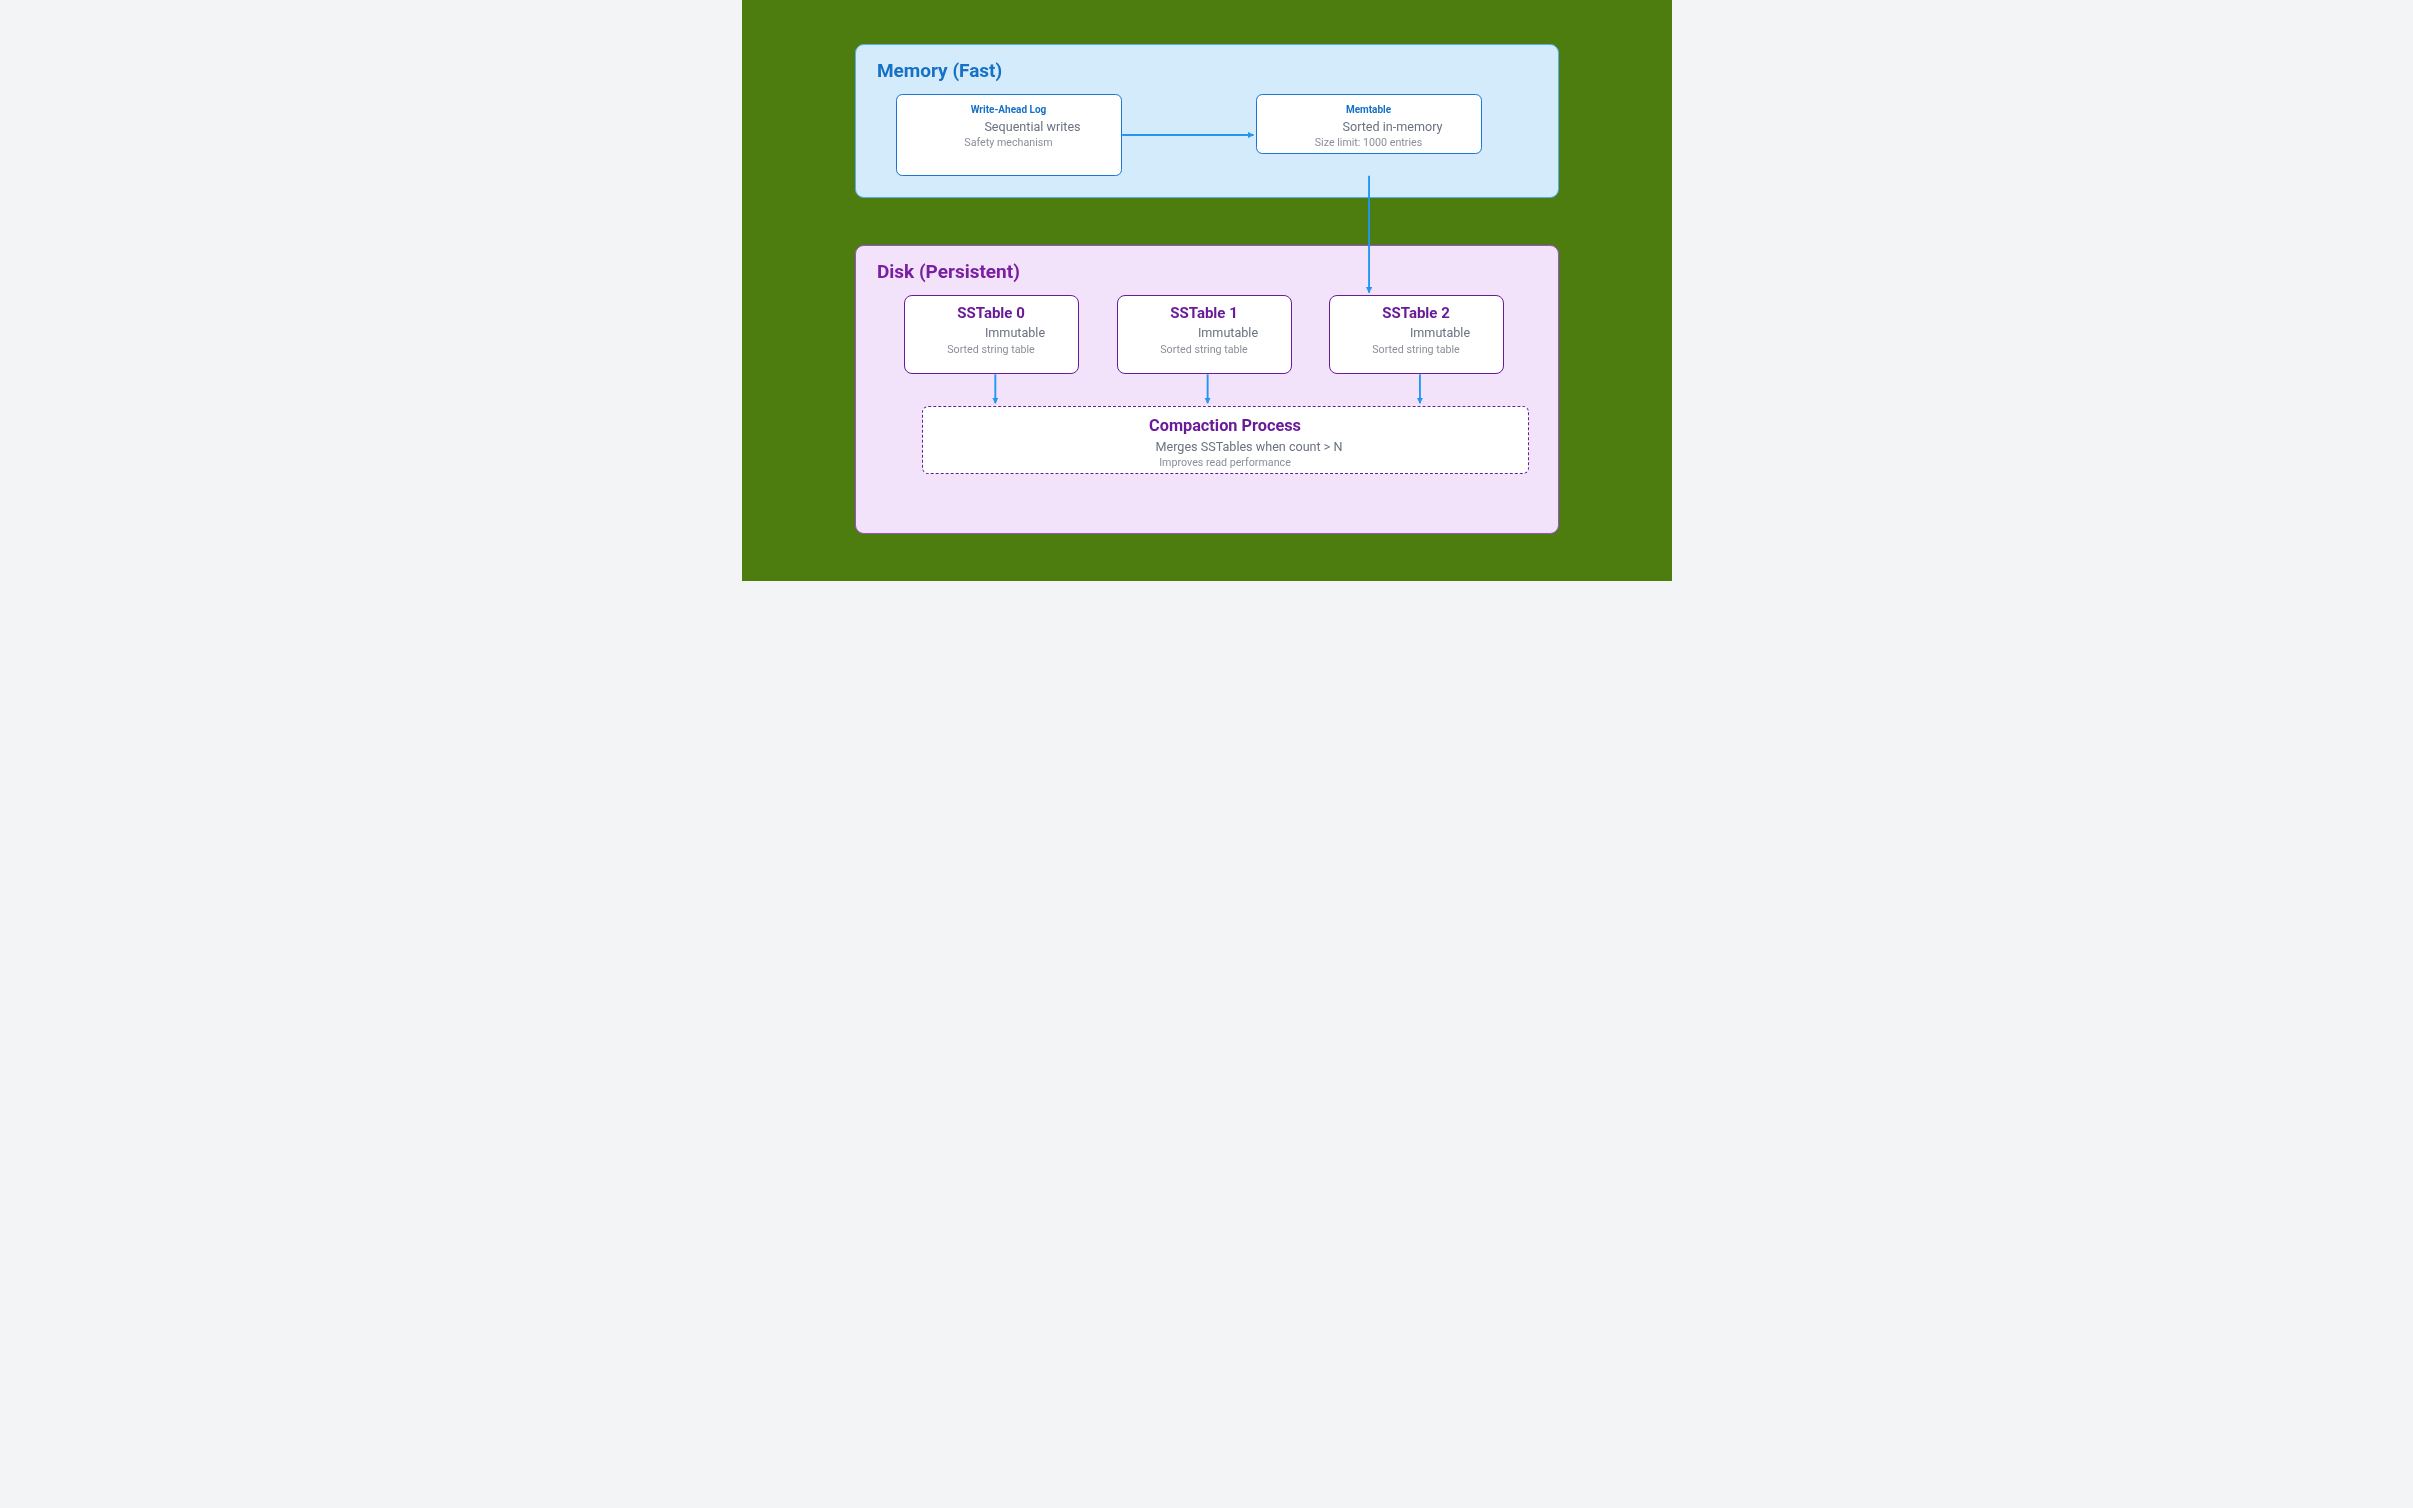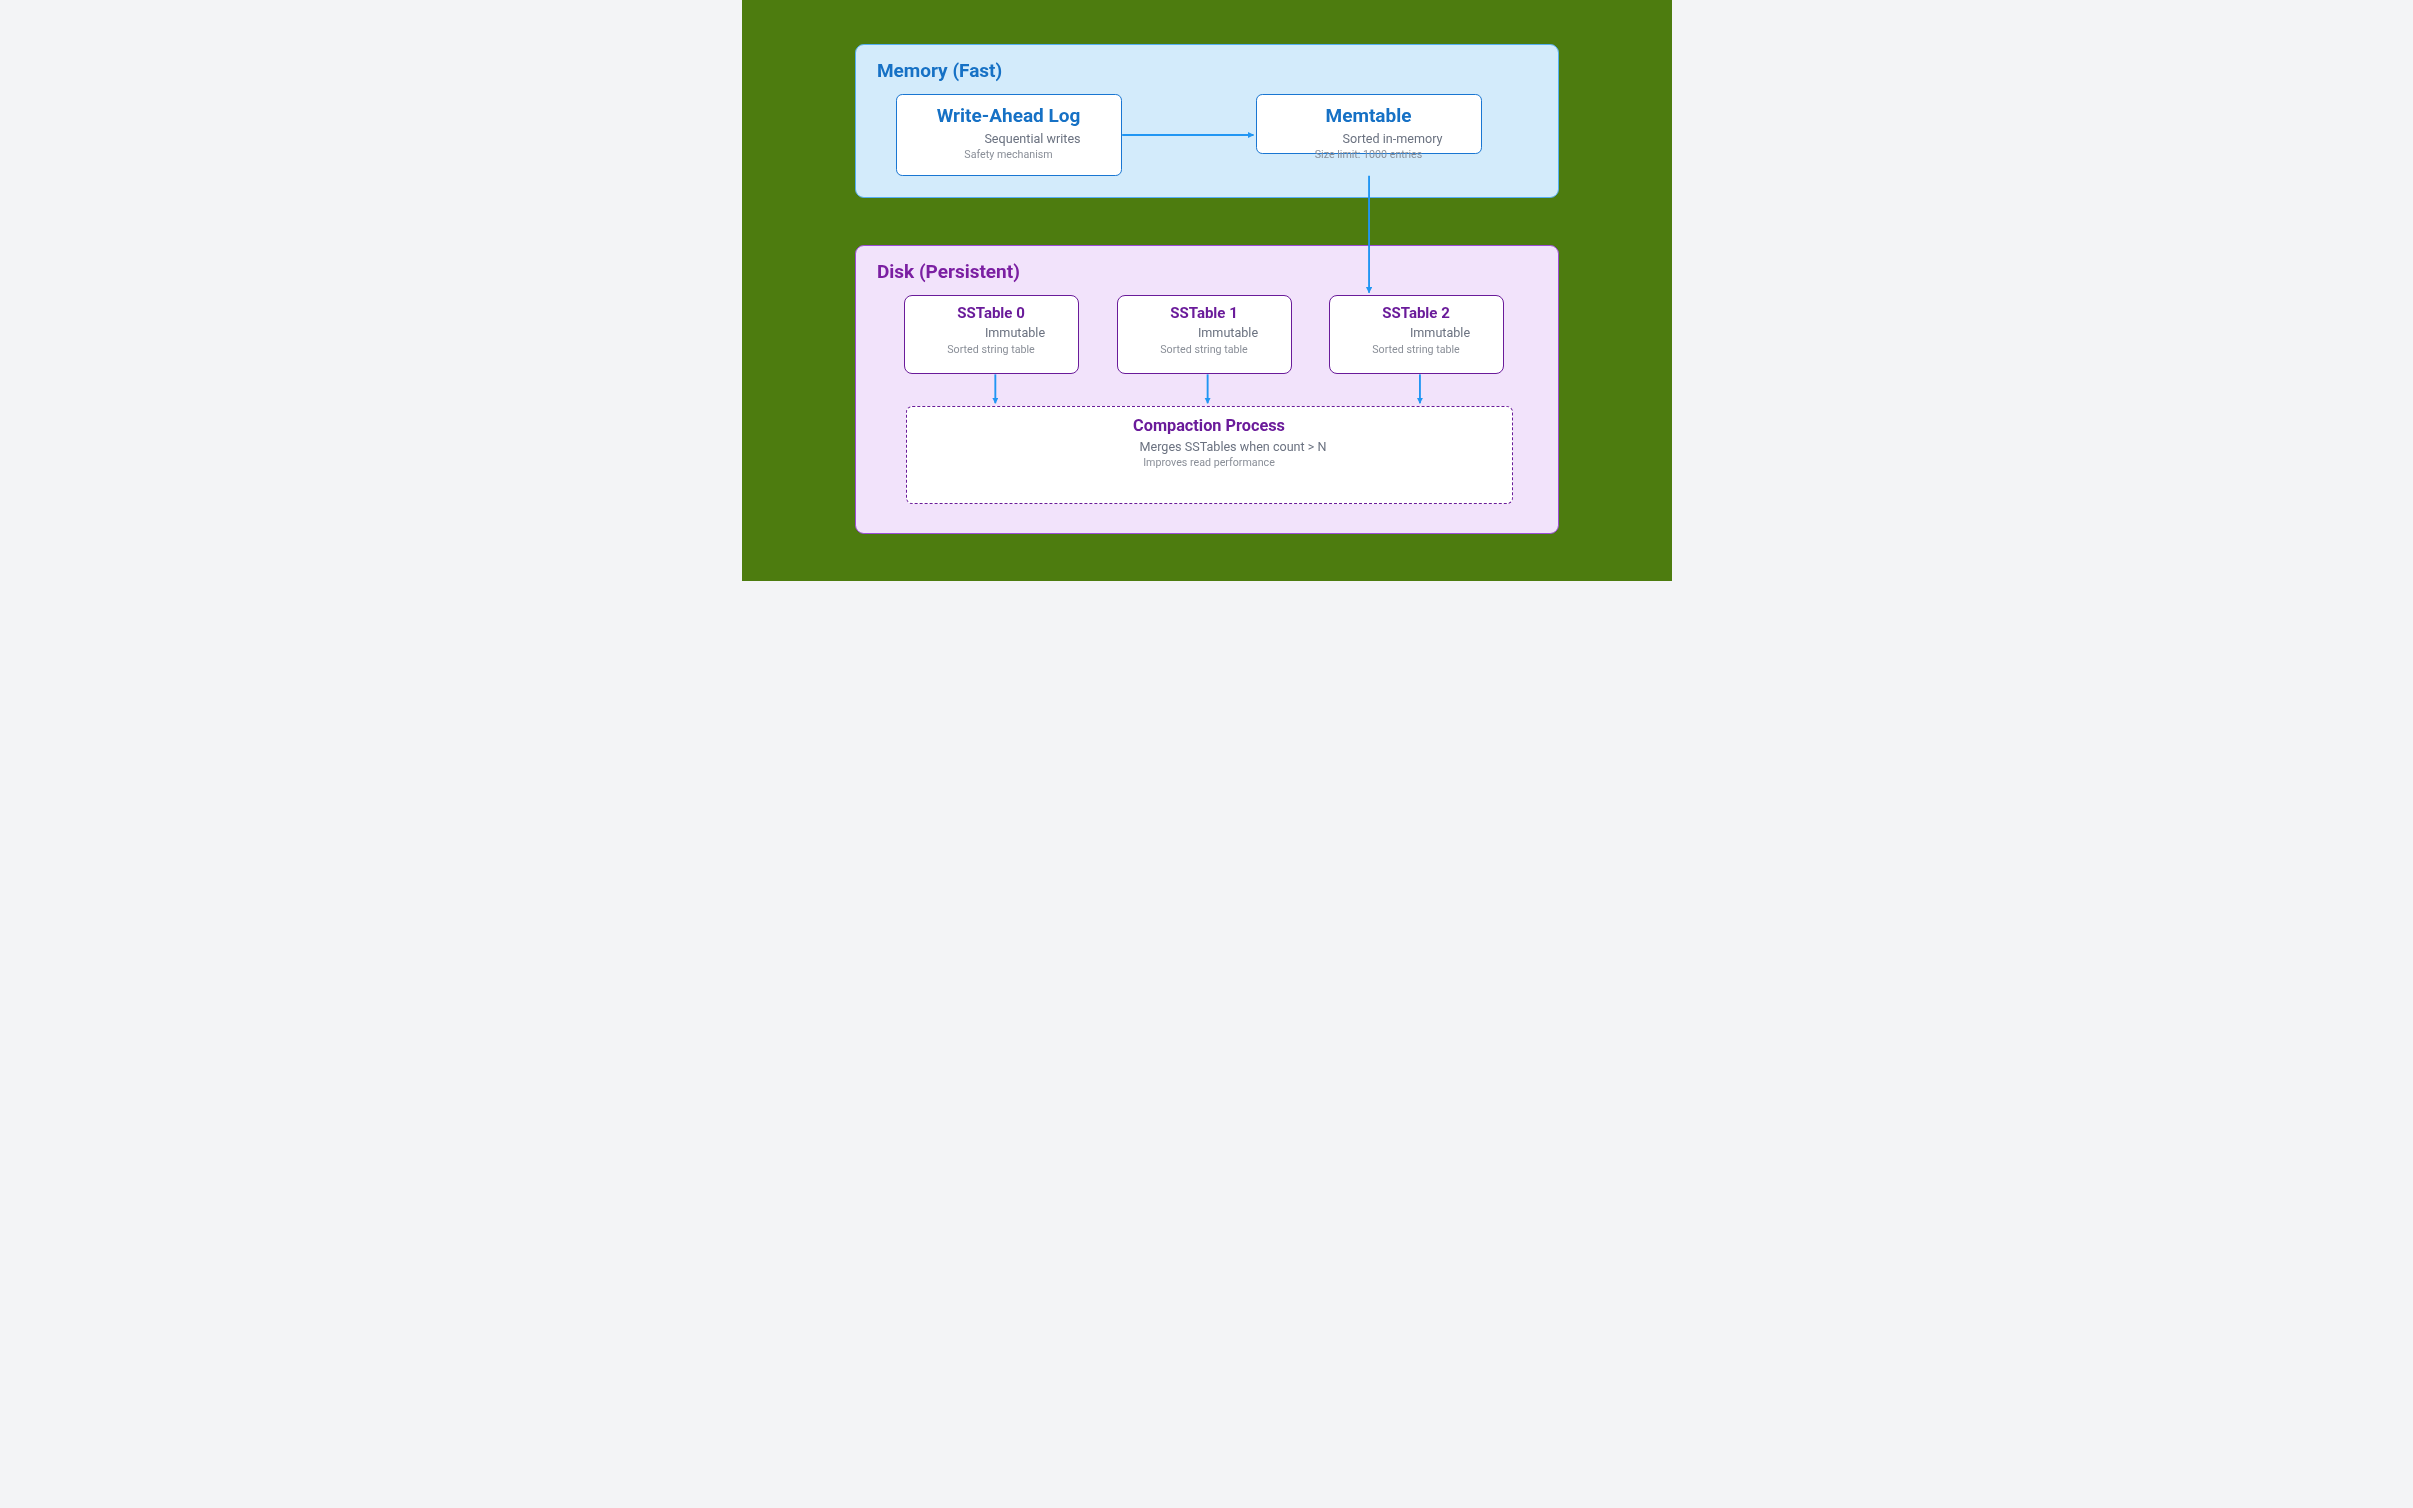--- a/index.html
+++ b/index.html
@@ -36,21 +36,21 @@
     position: absolute;
     background: #ffffff;
     border: 1.3px solid #1976d2;
     border-radius: 6.3px;
     padding: 8.8px 0 11.3px 0;
     text-align: center;
   }
   .mem-card .card-title {
     color: #1671c5;
     font-weight: 700;
-    font-size: 19px;
+    font-size: 10px;
   }
   .card-sub {
     color: #6b7280;
     font-size: 12.6px;
     margin-top: 3.8px;
     padding-left: 48px;
   }
   .card-note {
     color: #8a8f98;
     font-size: 10.7px;
@@ -90,22 +90,22 @@
     font-weight: 700;
     font-size: 15px;
   }
 
   .ss0-card { left: 162px; top: 295px; }
   .ss1-card { left: 375px; top: 295px; }
   .ss2-card { left: 587px; top: 295px; }
 
   .compaction-card {
     position: absolute;
-    left: 164px; top: 406px;
-    width: 607px; height: 98px;
+    left: 180px; top: 406px;
+    width: 607px; height: 68px;
     background: #ffffff;
     border: 1.6px dashed #6a1b9a;
     border-radius: 6.3px;
     padding: 8.8px 0 0 0;
     text-align: center;
   }
   .compaction-card .card-title {
     color: #6a1b9a;
     font-weight: 700;
     font-size: 16.3px;

